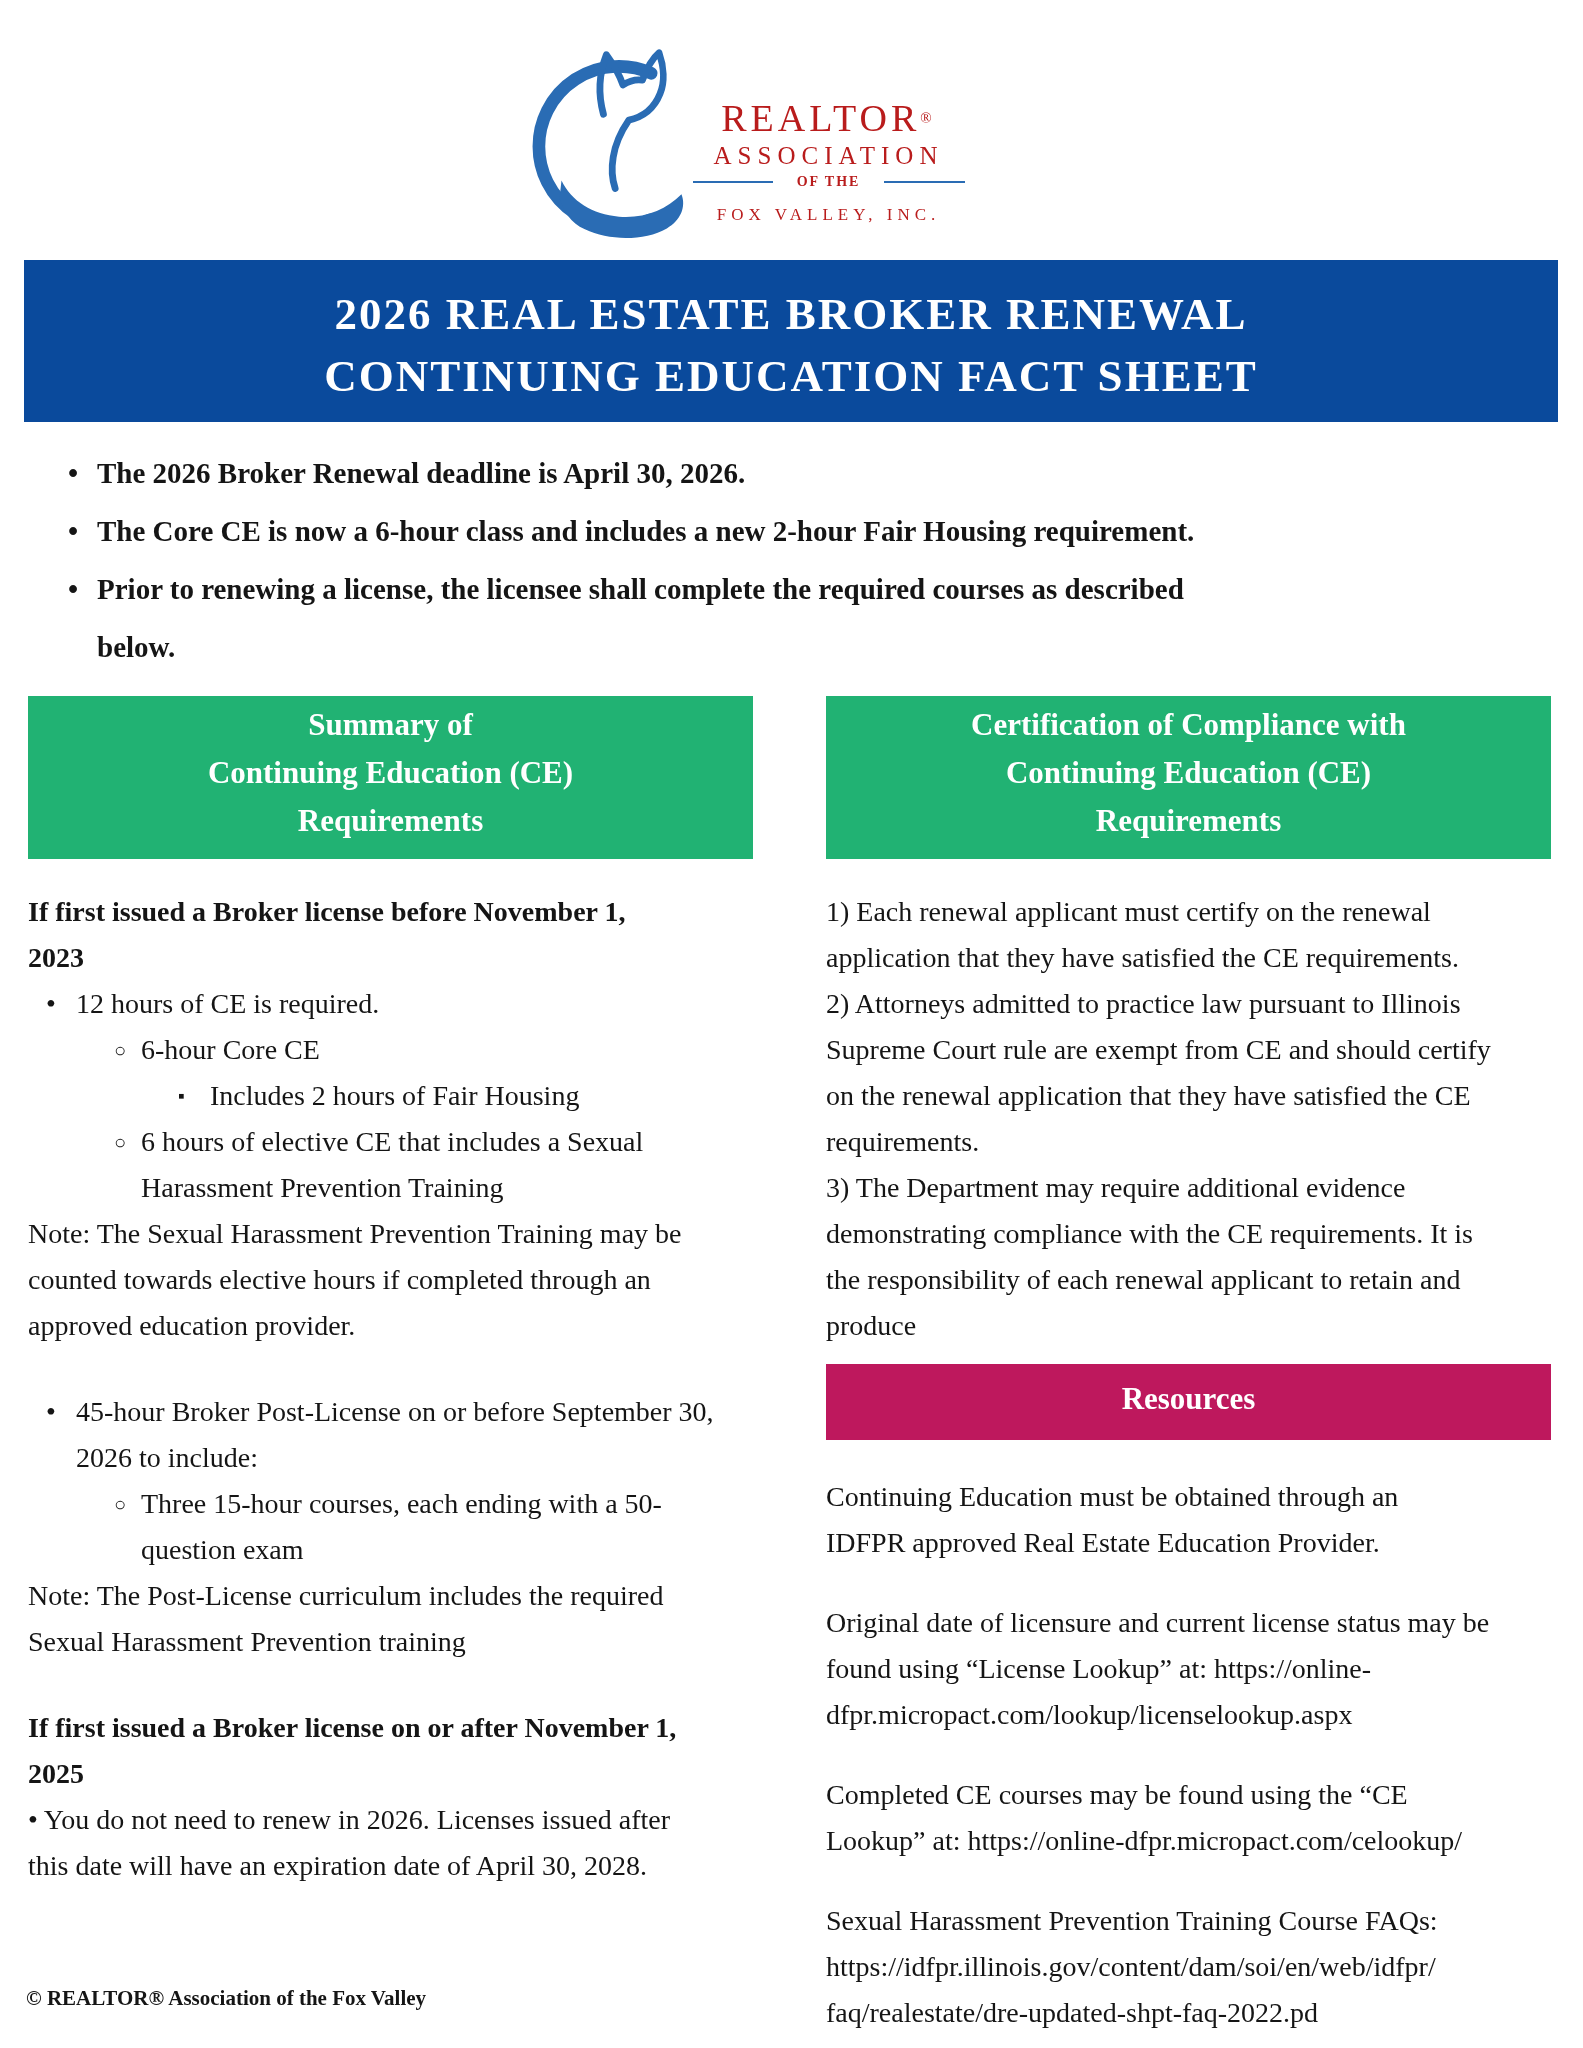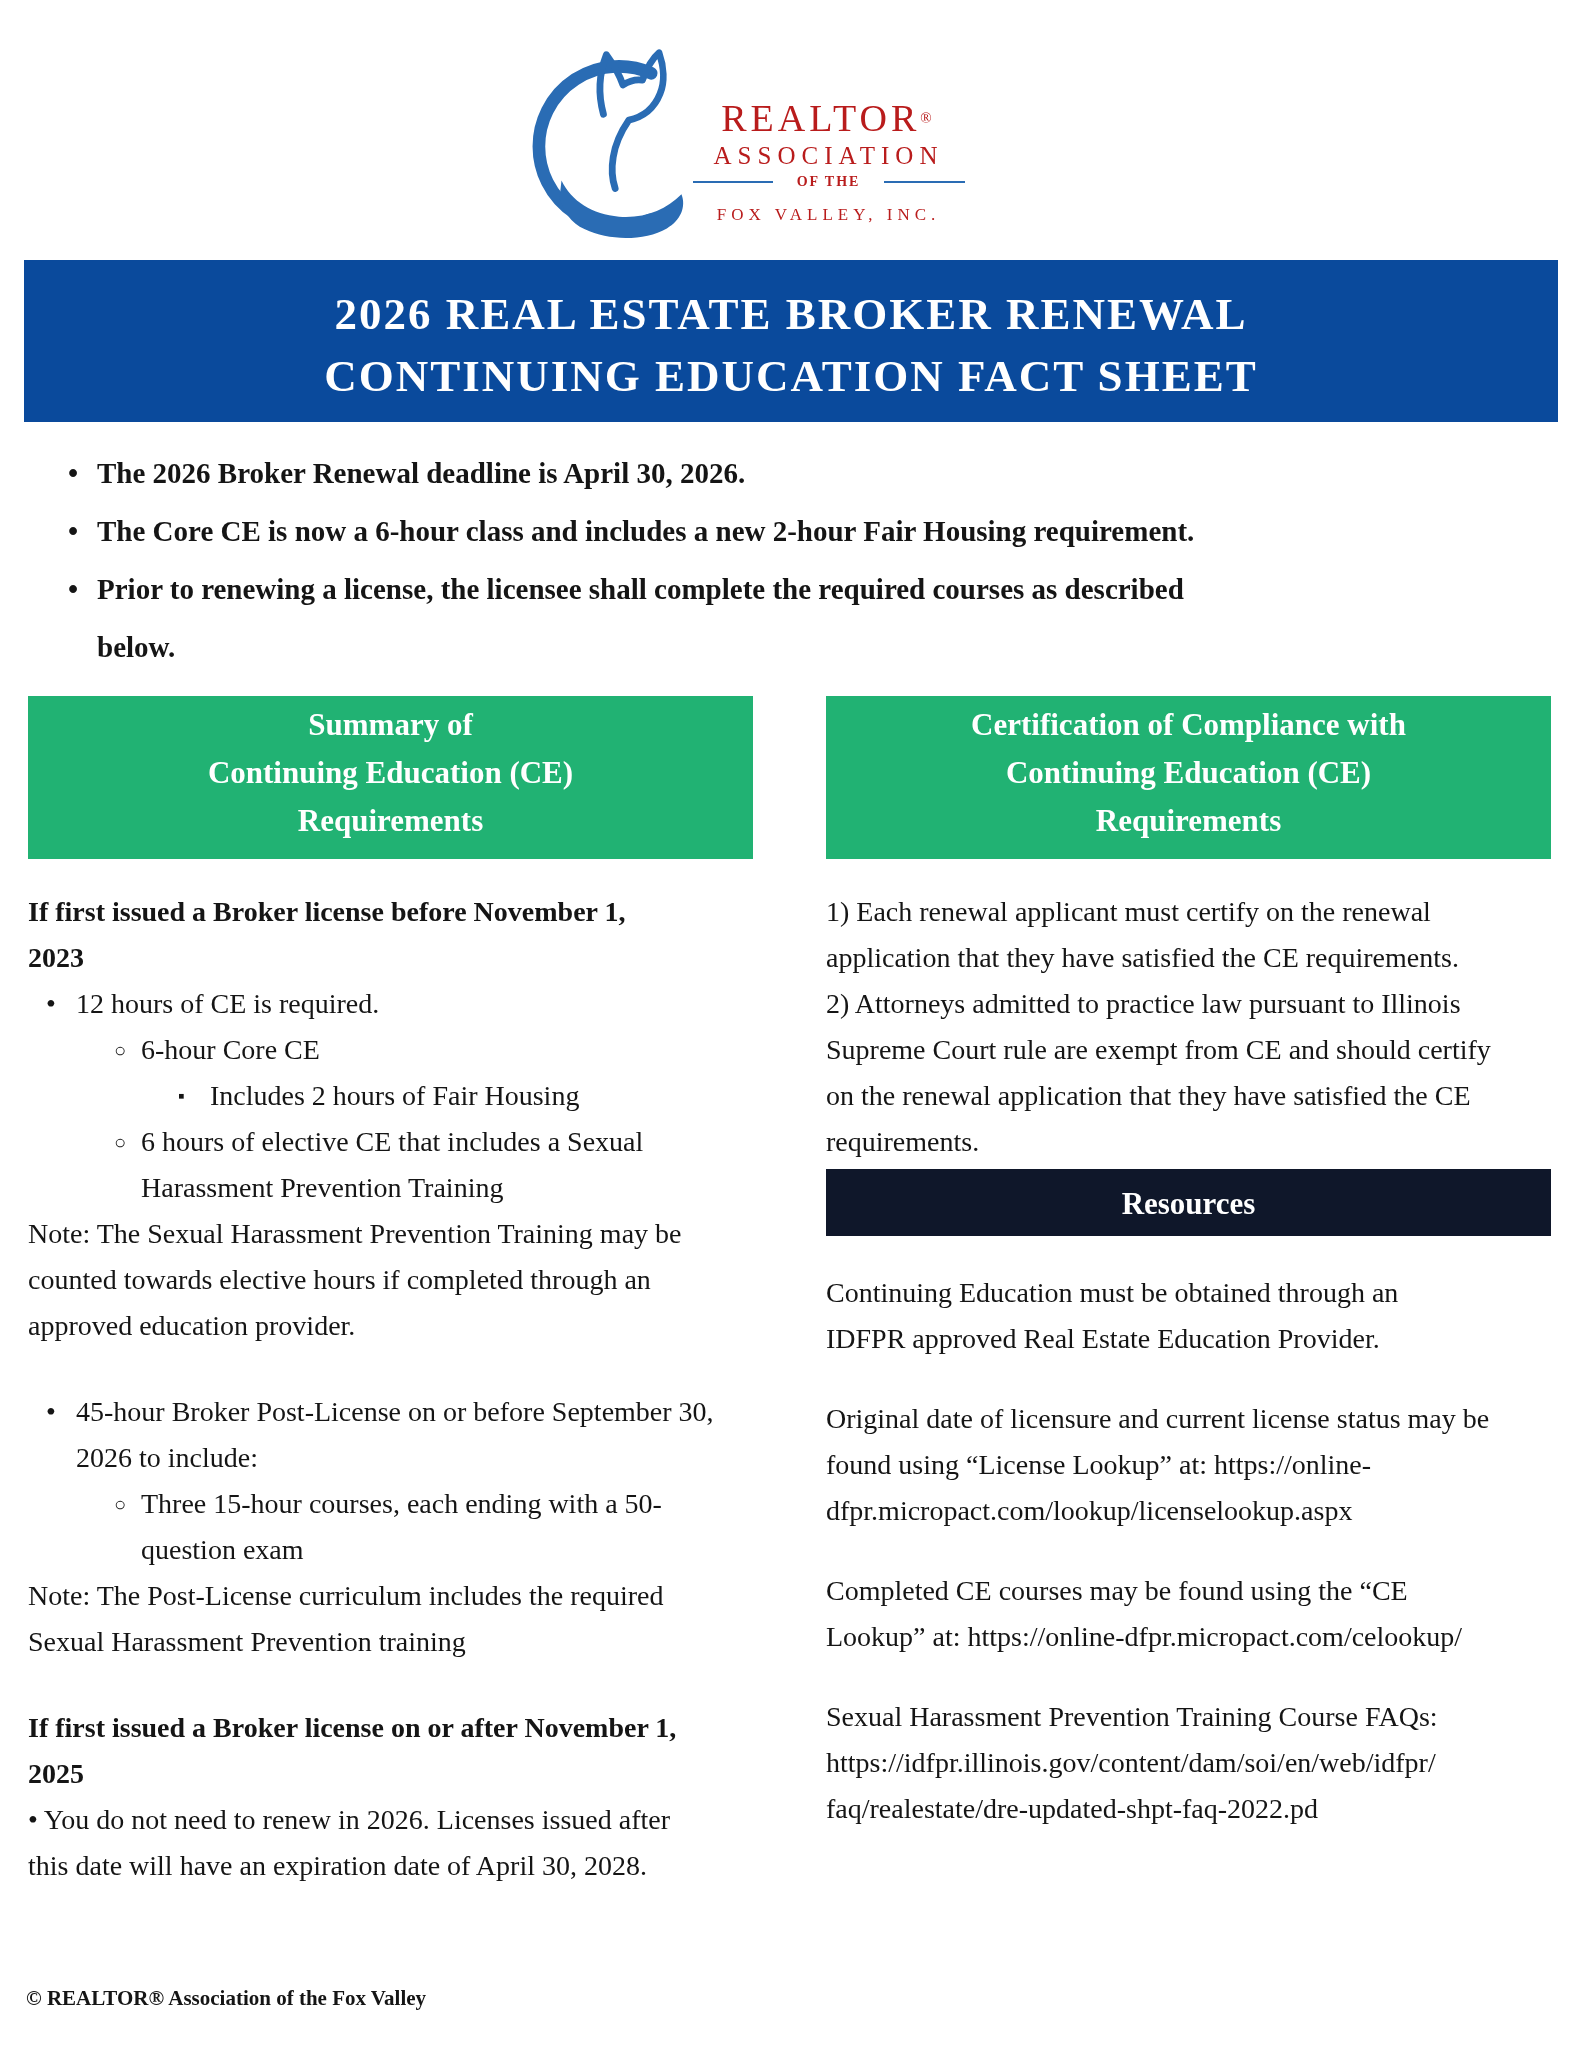--- a/index.html
+++ b/index.html
@@ -57,22 +57,22 @@
   .h { font-weight:bold; }
   .li { display:flex; }
   .li .m { flex:none; }
   .li .t { white-space:pre; }
   .li.l1 { padding-left:18px; }  .li.l1 .m { width:30px; }
   .li.l2 { padding-left:86px; }  .li.l2 .m { width:27px; font-size:20px; }
   .li.l3 { padding-left:150px; } .li.l3 .m { width:32px; font-size:19px; }
   .gap { height:40px; }
 
   .res-head {
-    margin-top:4px; height:67px;
-    background:#0f172a; color:#ffffff; text-align:center;
+    margin-top:15px; height:76px;
+    background:#be185d; color:#ffffff; text-align:center;
     font-weight:bold; font-size:31px; line-height:70px;
   }
   .res-p { margin-top:34px !important; }
 
   
   .footer {
     position:absolute; left:26px; top:1986px;
     font-weight:bold; font-size:21px; color:#151515;
   }
 </style>
@@ -184,20 +184,24 @@
         <div>Continuing Education (CE)</div>
         <div>Requirements</div>
       </div>
       <div class="col-body">
         <p>1) Each renewal applicant must certify on the renewal
 application that they have satisfied the CE requirements.</p>
         <p>2) Attorneys admitted to practice law pursuant to Illinois
 Supreme Court rule are exempt from CE and should certify
 on the renewal application that they have satisfied the CE
 requirements.</p>
+        <p>3) The Department may require additional evidence
+demonstrating compliance with the CE requirements. It is
+the responsibility of each renewal applicant to retain and
+produce</p>
 
         <div class="res-head">Resources</div>
 
         <p class="res-p">Continuing Education must be obtained through an
 IDFPR approved Real Estate Education Provider.</p>
         <p class="res-p">Original date of licensure and current license status may be
 found using “License Lookup” at: https://online-
 dfpr.micropact.com/lookup/licenselookup.aspx</p>
         <p class="res-p">Completed CE courses may be found using the “CE
 Lookup” at: https://online-dfpr.micropact.com/celookup/</p>

